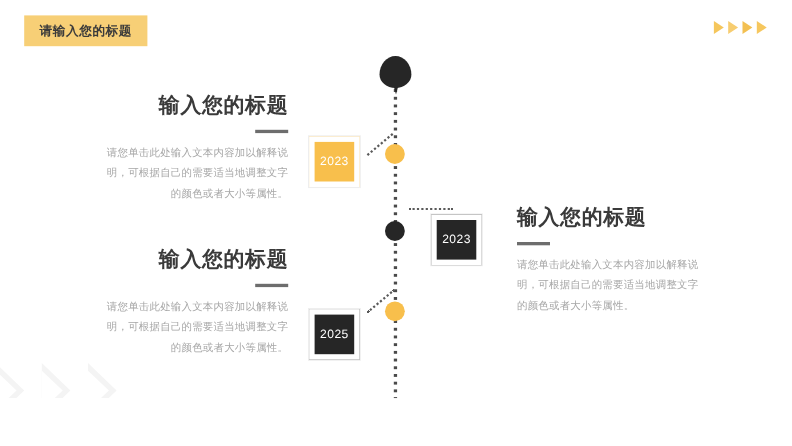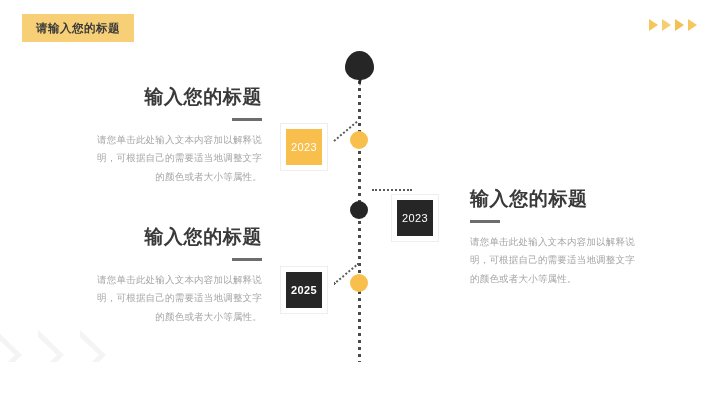--- a/index.html
+++ b/index.html
@@ -134,21 +134,21 @@
   }
   .year-box .year-text {
     font-size: 11px;
     color: #ffffff;
     letter-spacing: 0.4px;
   }
   .year-box.amber { background: #f8bf4c; }
   .year-box.dark  { background: #262626; }
   .year-2023 { left: 281px; top: 124px; }
   .year-2024 { left: 392px; top: 195px; }
-  .year-2025 { left: 281px; top: 267px; font-weight: bold; }
+  .year-2025 { left: 281px; top: 281px; }
 
   
   .text-block { position: absolute; width: 168px; }
   .tb-left  { text-align: right; }
   .tb-right { text-align: left; }
 
   .tb-heading {
     font-size: 19px;
     font-weight: bold;
     color: #3a3a3a;

